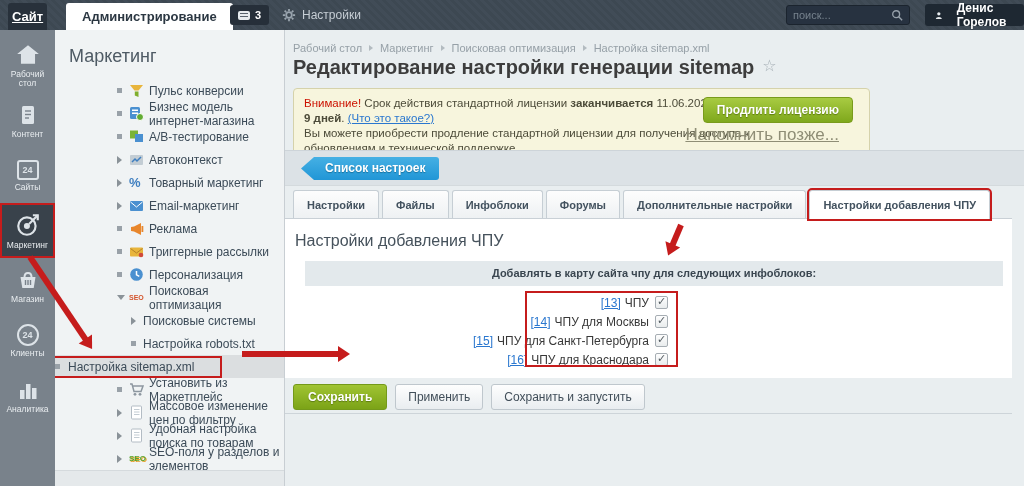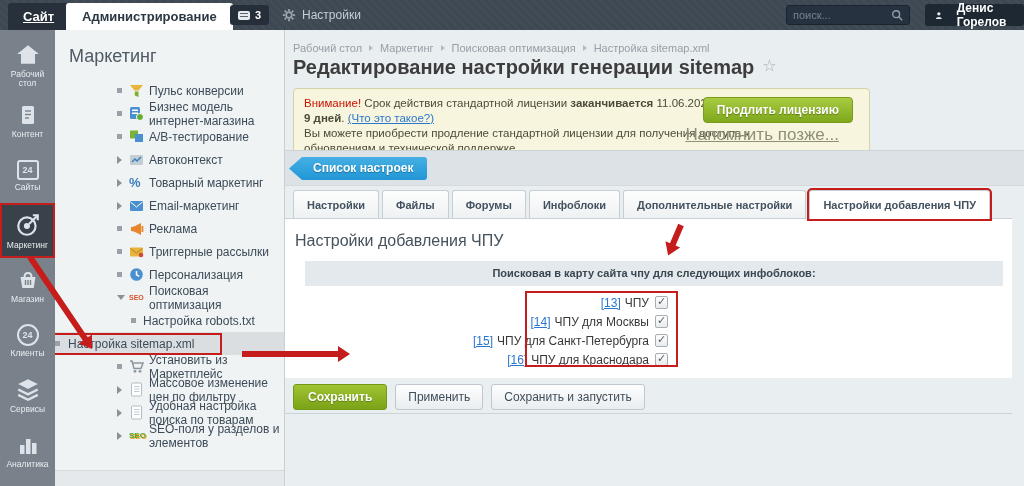--- a/index.html
+++ b/index.html
@@ -2,21 +2,21 @@
 <html><head>
 <meta charset="utf-8">
 <style>
   * { margin:0; padding:0; box-sizing:border-box; }
   body { font-family:"Liberation Sans","DejaVu Sans",sans-serif; background:#cfd6db; }
   .screen { position:relative; width:1024px; height:486px; overflow:hidden; background:#e9eef0; }
 
   
   .topbar { position:absolute; left:0; top:0; width:1024px; height:30px;
     background:repeating-linear-gradient(45deg,#414c57 0 3px,#3d4852 3px 6px); z-index:30; }
-  .tab-site { position:absolute; left:8px; top:3px; height:27px; line-height:27px; padding:0 15px;
+  .tab-site { position:absolute; left:8px; top:3px; height:27px; line-height:27px; padding:0 4px;
     background:#28313b; color:#fff; font-size:13px; font-weight:bold; border-radius:3px 3px 0 0;text-decoration:underline; }
   .tab-admin { position:absolute; left:66px; top:3px; height:27px; line-height:27px; padding:0 16px;
     background:#ffffff; color:#2b3742; font-size:13px; font-weight:bold; border-radius:3px 3px 0 0; }
   .notif { position:absolute; left:230px; top:5px; height:20px; background:#262f39; border-radius:3px;
     display:flex; align-items:center; padding:0 8px; gap:5px; color:#fff; font-size:11px; font-weight:bold; }
   .notif-bubble { width:12px; height:9px; background:#e7ebee; border-radius:2px; position:relative; }
   .notif-bubble::before { content:""; position:absolute; left:2px; top:2px; width:8px; height:1.5px; background:#59626c; box-shadow:0 3px 0 #59626c; }
   .tb-settings { position:absolute; left:282px; top:5px; height:20px; display:flex; align-items:center; gap:6px;
     color:#c6cdd4; font-size:12px; }
   .tb-search { position:absolute; left:786px; top:5px; width:124px; height:20px; background:#273240;
@@ -71,21 +71,21 @@
   .lic-red { color:#cc1100; font-weight:normal; }
   .lic-b { font-weight:bold; }
   .lic-link { color:#2a77cf; text-decoration:underline; cursor:pointer; }
   .lic-renew { position:absolute; right:16px; top:8px; background:linear-gradient(#a8cb42,#7fa81c);
     border:1px solid #799b1b; border-radius:4px; color:#fff; font-size:12px; font-weight:bold;
     padding:5px 13px; cursor:pointer; text-shadow:0 1px 1px #5d7a12;text-align:center; }
   .lic-remind { position:absolute; right:30px; top:38px; font-size:17px; color:#8f8e76; text-decoration:underline; cursor:pointer; }
 
   .strip { position:absolute; left:0; top:120px; width:739px; height:36px; background:#dce2e6;
     border-top:1px solid #cdd4d9; border-bottom:1px solid #d4dadd; }
-  .btn-back { position:absolute; left:4px; top:127px; height:23px; line-height:23px;
+  .btn-back { position:absolute; left:16px; top:127px; height:23px; line-height:23px;
     background:linear-gradient(#45b0e4,#2196d6); color:#fff; font-size:12px; font-weight:bold;
     padding:0 14px 8px 24px; border-radius:0 3px 3px 0; cursor:pointer;
     clip-path:polygon(13px 0, 100% 0, 100% 100%, 13px 100%, 0 50%); text-shadow:0 1px 1px #17729f; }
 
   .tabs { position:absolute; left:8px; top:160px; display:flex; gap:3px; z-index:5; }
   .tab { height:28px; line-height:28px; padding:0 13px; background:linear-gradient(#fdfdfd,#eef1f3);
     border:1px solid #c6ced4; border-bottom:none; border-radius:3px 3px 0 0; font-size:11px; font-weight:bold;
     color:#43525f; cursor:pointer; }
   .tab.active { background:#fff; height:29px; outline:2px solid #c51c1c; position:relative; z-index:6; }
 
@@ -198,28 +198,20 @@
       </svg>
       <span class="ib-label">Магазин</span>
     </div>
     <div class="ib-item">
       <span class="ib-circ24">
           <span>24</span>
         </span>
       <span class="ib-label">Клиенты</span>
     </div>
     <div class="ib-item">
-      <svg width="26" height="24" viewBox="0 0 24 22">
-        <path d="M12 1l9 4.5L12 10 3 5.5z" fill="#dde3e8"></path>
-        <path d="M3 10.5l9 4.5 9-4.5" fill="none" stroke="#dde3e8" stroke-width="2.2"></path>
-        <path d="M3 15.5l9 4.5 9-4.5" fill="none" stroke="#dde3e8" stroke-width="2.2"></path>
-      </svg>
-      <span class="ib-label">Сервисы</span>
-    </div>
-    <div class="ib-item">
       <svg width="24" height="24" viewBox="0 0 24 24">
         <rect x="4" y="12" width="4.5" height="9" fill="#dde3e8"></rect>
         <rect x="10" y="6" width="4.5" height="15" fill="#dde3e8"></rect>
         <rect x="16" y="10" width="4.5" height="11" fill="#dde3e8"></rect>
       </svg>
       <span class="ib-label">Аналитика</span>
     </div>
   </nav>
 
   <aside class="menu">
@@ -334,20 +326,26 @@
         <span>Персонализация</span>
       </div>
       <div class="m-row">
         <span class="mk">
             <span class="mk-td"></span>
           </span>
         <span class="m-ico">
             <span class="seo-txt">SEO</span>
           </span>
         <span>Поисковая оптимизация</span>
+      </div>
+      <div class="m-row sub">
+        <span class="mk">
+            <span class="mk-tr"></span>
+          </span>
+        <span>Поисковые системы</span>
       </div>
       <div class="m-row sub">
         <span class="mk">
             <span class="mk-sq"></span>
           </span>
         <span>Настройка robots.txt</span>
       </div>
       <div class="m-row sub selected">
         <span class="sel-wrap">
           <span class="mk2"></span>
@@ -442,30 +440,30 @@
       <button class="lic-renew">Продлить лицензию</button>
       <span class="lic-remind">Напомнить позже...</span>
     </div>
 
     <div class="strip"></div>
     <div class="btn-back">Список настроек</div>
 
     <div class="tabs">
       <div class="tab">Настройки</div>
       <div class="tab">Файлы</div>
+      <div class="tab">Инфоблоки</div>
       <div class="tab">Форумы</div>
-      <div class="tab">Инфоблоки</div>
       <div class="tab">Дополнительные настройки</div>
       <div class="tab active">Настройки добавления ЧПУ</div>
     </div>
 
     <div class="panel">
       <div class="sec-head">Настройки добавления ЧПУ</div>
       <div class="tbl">
-        <div class="tbl-head">Поисковая в карту сайта чпу для следующих инфоблоков:</div>
+        <div class="tbl-head">Добавлять в карту сайта чпу для следующих инфоблоков:</div>
         <div class="chk-rows">
           <div class="chk-row">
             <a class="lnk">[13]</a>
             <span>ЧПУ</span>
             <span class="checkbox checked"></span>
           </div>
           <div class="chk-row">
             <a class="lnk">[14]</a>
             <span>ЧПУ для Москвы</span>
             <span class="checkbox checked"></span>

